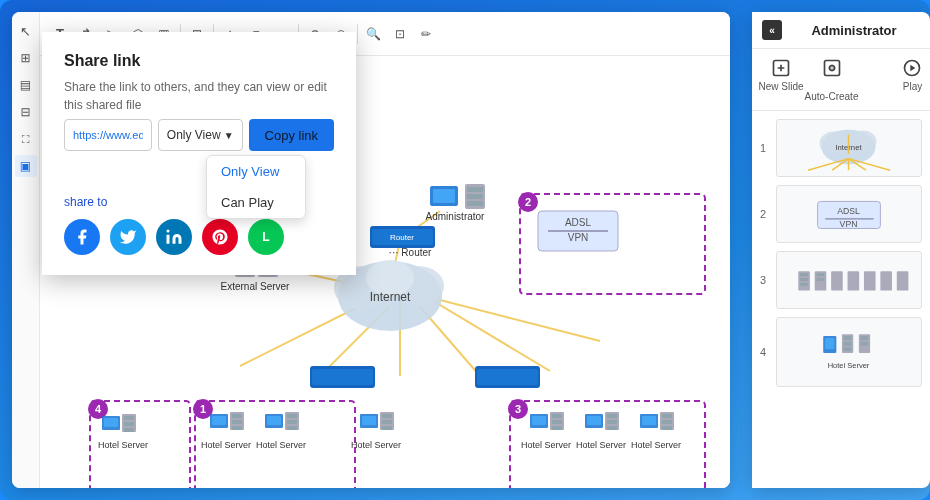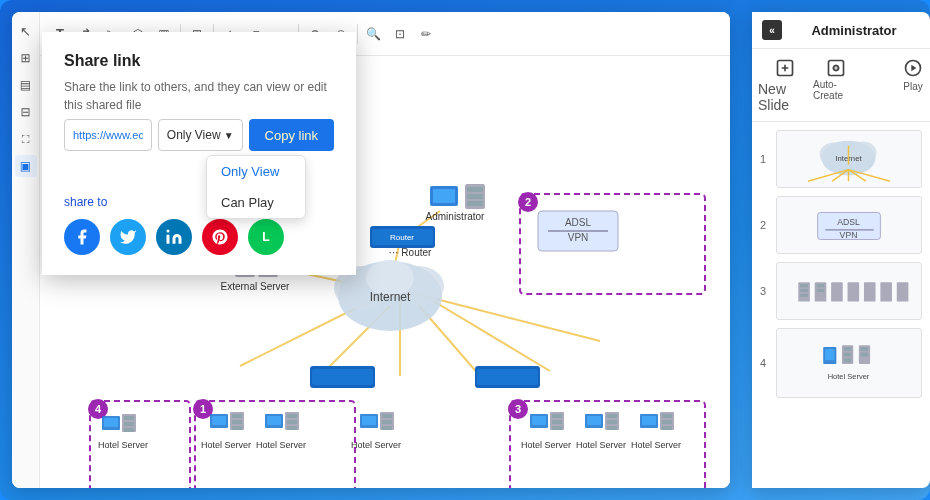--- a/index.html
+++ b/index.html
@@ -193,21 +193,21 @@
   <div style="font-size:12px;color:#666;margin-bottom:5px;line-height:1.5;">Share the link to others, and they can view or edit this shared file</div>
 
   <div style="display:flex;gap:6px;margin-bottom:4px;position:relative;">
     <input type="text" style="flex: 1 1 0%; height: 32px; border: 1px solid rgb(204, 204, 204); border-radius: 4px; padding: 0px 8px; font-size: 11px; color: rgb(26, 115, 232); min-width: 0px; outline: none;" value="https://www.edrawmax.com/server...">
 
     <div style="height:32px;padding:0 8px;border:1px solid #ccc;border-radius:4px;background:#fff;font-size:12px;color:#333;cursor:pointer;display:flex;align-items:center;gap:3px;white-space:nowrap;">
       <span>Only View</span>
       <span style="font-size:10px;">▼</span>
     </div>
 
-    <button style="height:32px;padding:0 16px;background:#1a73e8;color:#fef9c3;border:none;border-radius:4px;font-size:13px;font-weight:500;cursor:pointer;white-space:nowrap;text-align:right;">Copy link</button>
+    <button style="height:32px;padding:0 16px;background:#1a73e8;color:#0f172a;border:none;border-radius:4px;font-size:13px;font-weight:500;cursor:pointer;white-space:nowrap;text-align:right;">Copy link</button>
 
     <div style="position:absolute;top:36px;left:142px;background:#fff;border:1px solid #e0e0e0;border-radius:6px;box-shadow:0 4px 12px rgba(0,0,0,0.15);z-index:300;min-width:100px;overflow:hidden;">
       <div style="padding:8px 14px;font-size:13px;color:#1a73e8;cursor:pointer;">Only View</div>
       <div style="padding:8px 14px;font-size:13px;color:#333;cursor:pointer;">Can Play</div>
     </div>
   </div>
 
   <div style="height:40px;"></div>
 
   <div style="font-size:12px;color:#1d4ed8;margin-bottom:10px;">share to</div>
@@ -243,31 +243,31 @@
 <div style="position:absolute;right:0;top:12px;width:178px;height:476px;background:#fff;border-radius:0 8px 8px 0;box-shadow:0 4px 20px rgba(0,0,0,0.2);display:flex;flex-direction:column;overflow:hidden;">
 
   <div style="display:flex;align-items:center;padding:8px 10px;border-bottom:1px solid #e8e8e8;gap:6px;">
     <div style="width:20px;height:20px;background:#333;border-radius:3px;display:flex;align-items:center;justify-content:center;cursor:pointer;">
       <span style="color:#fff;font-size:10px;font-weight:bold;">«</span>
     </div>
     <div style="font-size:13px;font-weight:600;color:#222;flex:1;text-align:center;">Administrator</div>
   </div>
 
   <div style="display:flex;justify-content:space-around;padding:8px 6px;border-bottom:1px solid #e8e8e8;">
-    <div style="display:flex;flex-direction:column;align-items:center;gap:2px;cursor:pointer;font-size:14px;color:#555;">
+    <div style="display:flex;flex-direction:column;align-items:center;gap:2px;cursor:pointer;font-size:10px;color:#555;">
       <div style="width:22px;height:22px;display:flex;align-items:center;justify-content:center;font-size:16px;color:#444;">
         <svg width="20" height="20" viewBox="0 0 24 24" fill="none" stroke="#444" stroke-width="2">
             <rect x="3" y="3" width="18" height="18" rx="2"></rect>
             <line x1="12" y1="8" x2="12" y2="16"></line>
             <line x1="8" y1="12" x2="16" y2="12"></line>
           </svg>
       </div>
       <span>New Slide</span>
     </div>
-    <div style="display:flex;flex-direction:column;align-items:center;gap:0;cursor:pointer;font-size:10px;color:#555;">
+    <div style="display:flex;flex-direction:column;align-items:center;gap:12px;cursor:pointer;font-size:10px;color:#555;">
       <div style="width:22px;height:22px;display:flex;align-items:center;justify-content:center;font-size:16px;color:#444;">
         <svg width="20" height="20" viewBox="0 0 24 24" fill="none" stroke="#444" stroke-width="2">
             <rect x="3" y="3" width="18" height="18" rx="2"></rect>
             <path d="M8 12h8M12 8v8"></path>
             <circle cx="12" cy="12" r="3" fill="#ccc" stroke="#444"></circle>
           </svg>
       </div>
       <span>Auto-Create</span>
     </div>
     <div style="display:flex;flex-direction:column;align-items:center;gap:2px;cursor:pointer;font-size:10px;color:#555;margin-left:42px;">

